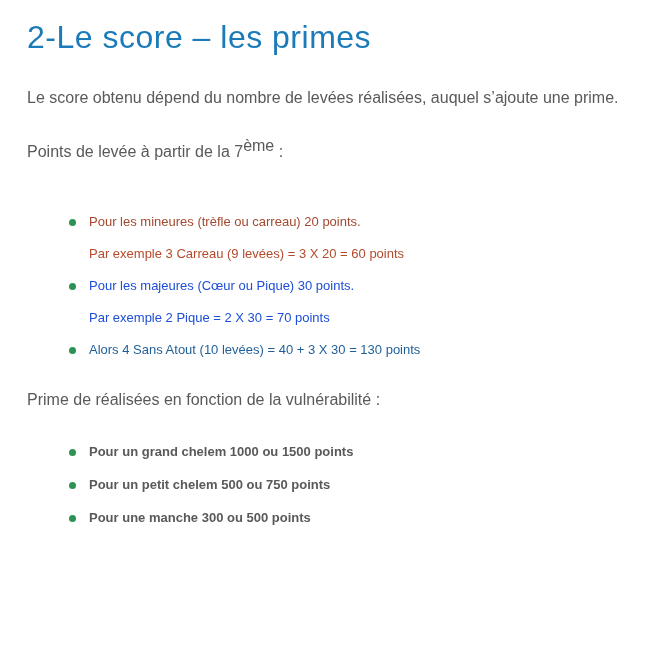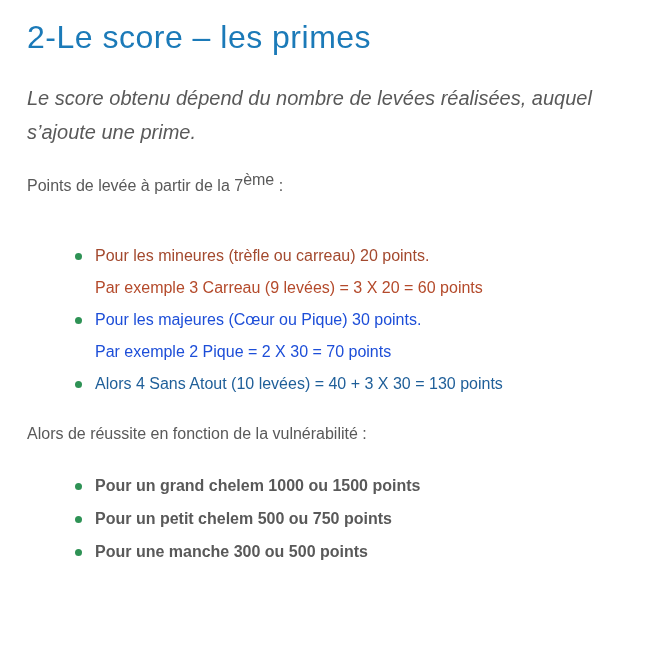--- a/index.html
+++ b/index.html
@@ -24,38 +24,37 @@
     margin: 0;
     padding-top: 17px;
     font-size: 32px;
     line-height: 40px;
     font-weight: 400;
     color: #1B7AB8;
     letter-spacing: 0.5px;
   }
   p.intro {
     margin: 24px 0 0 0;
-    font-size: 20px;
+    font-size: 16px;
     line-height: 34px;
-    font-style: italic;
   }
   p.levee-heading {
     margin: 20px 0 0 0;
     font-size: 16px;
     line-height: 34px;
   }
   p.levee-heading sup {
     font-size: 16px;
     line-height: 0;
   }
   ul.doc-list {
     list-style: none;
-    margin: 10px;
+    margin: 4px;
     padding: 0;
-    font-size: 16px;
+    font-size: 13px;
   }
   ul.levee-list {
     margin-top: 37px;
     line-height: 32px;
   }
   ul.prime-list {
     margin-top: 18px;
     line-height: 33px;
     font-weight: bold;
   }
@@ -108,21 +107,21 @@
       <span class="bullet"></span>
       <span class="main">Pour les majeures (Cœur ou Pique) 30 points.</span>
       <div class="example">Par exemple 2 Pique = 2 X 30 = 70 points</div>
     </li>
     <li class="item-notrump">
       <span class="bullet"></span>
       <div class="example">Alors 4 Sans Atout (10 levées) = 40 + 3 X 30 = 130 points</div>
     </li>
   </ul>
 
-  <p class="prime-heading">Alors de réussite en fonction de la vulnérabilité :</p>
+  <p class="prime-heading">Prime de réalisées en fonction de la vulnérabilité :</p>
 
   <ul class="doc-list prime-list">
     <li>
       <span class="bullet"></span>
       <span class="main">Pour un grand chelem 1000 ou 1500 points</span>
     </li>
     <li>
       <span class="bullet"></span>
       <span class="main">Pour un petit chelem 500 ou 750 points</span>
     </li>

